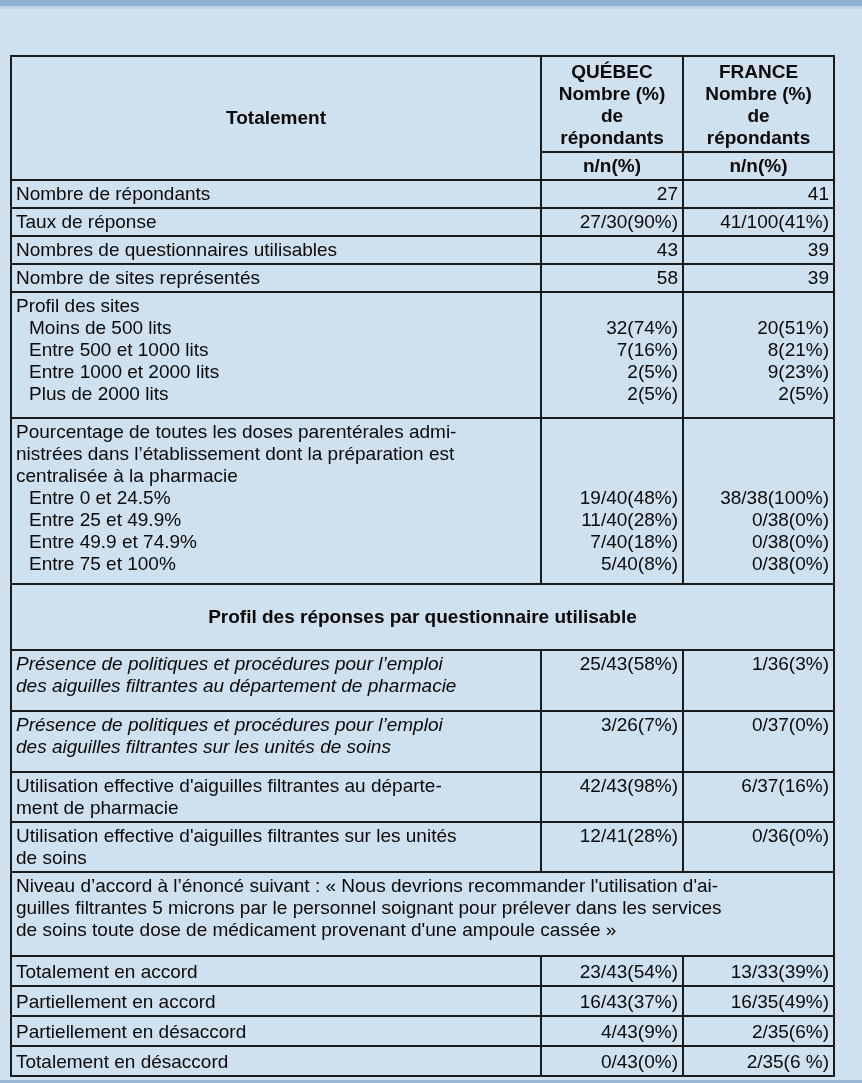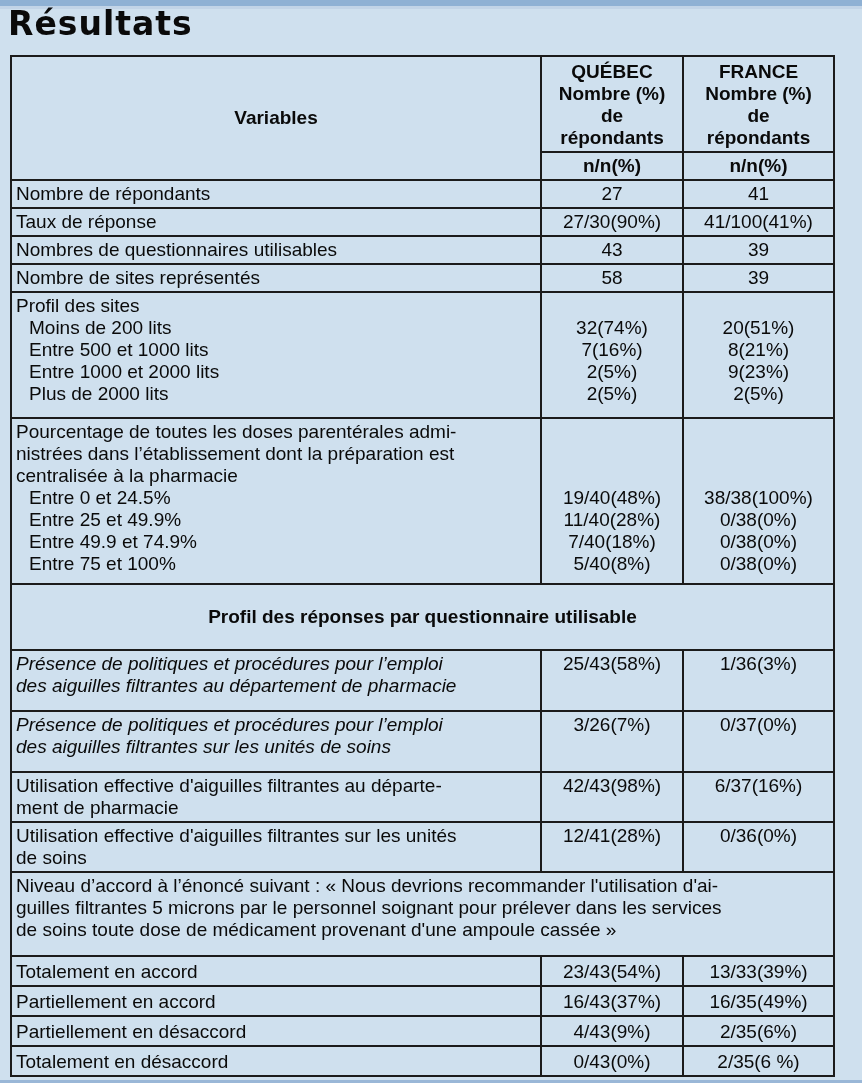--- a/index.html
+++ b/index.html
@@ -46,21 +46,21 @@
     vertical-align: middle !important;
     text-align: center; font-weight: bold;
   }
   .hCol {
     text-align: center; font-weight: bold;
     white-space: pre-line;
     height: 82px; padding-top: 4px !important; margin-top: 32px;
   }
   .unit { text-align: center; font-weight: bold; height: 26px; }
   .lbl  { text-align: left; }
-  .val  { text-align: center; }
+  .val  { text-align: right; }
   .ml   { white-space: pre-line; }
   .grp  { padding-bottom: 12px !important; }
   .grp8 { padding-bottom: 8px !important; }
   .gl   { height: 22px; overflow: hidden; }
   .ind  { padding-left: 13px; }
   .section {
     text-align: center; font-weight: bold;
     padding: 21px !important;
   }
   .statement { white-space: pre-line; padding-bottom: 14px !important; border-radius: 21px; }
@@ -73,32 +73,31 @@
     line-height: 25px; white-space: pre-line;
   }
 </style>
 </head>
 <body>
 
 <div class="page">
 
   <div class="top-bar"></div>
 
-  <div class="title">Résultats</div>
 
   <table class="results">
     <colgroup>
       <col style="width:530px">
       <col style="width:142px">
       <col style="width:151px">
     </colgroup>
 
     <tbody>
         <tr>
-      <td class="hVar" rowspan="2">Variables</td>
+      <td class="hVar" rowspan="2">Totalement</td>
       <td class="hCol">QUÉBEC
 Nombre (%)
 de
 répondants</td>
       <td class="hCol">FRANCE
 Nombre (%)
 de
 répondants</td>
     </tr>
     <tr>
@@ -123,21 +122,21 @@
     </tr>
     <tr>
       <td class="lbl">Nombre de sites représentés</td>
       <td class="val">58</td>
       <td class="val">39</td>
     </tr>
 
     <tr>
       <td class="lbl grp">
         <div class="gl">Profil des sites</div>
-        <div class="gl ind">Moins de 200 lits</div>
+        <div class="gl ind">Moins de 500 lits</div>
         <div class="gl ind">Entre 500 et 1000 lits</div>
         <div class="gl ind">Entre 1000 et 2000 lits</div>
         <div class="gl ind">Plus de 2000 lits</div>
       </td>
       <td class="val grp">
         <div class="gl"></div>
         <div class="gl">32(74%)</div>
         <div class="gl">7(16%)</div>
         <div class="gl">2(5%)</div>
         <div class="gl">2(5%)</div>

